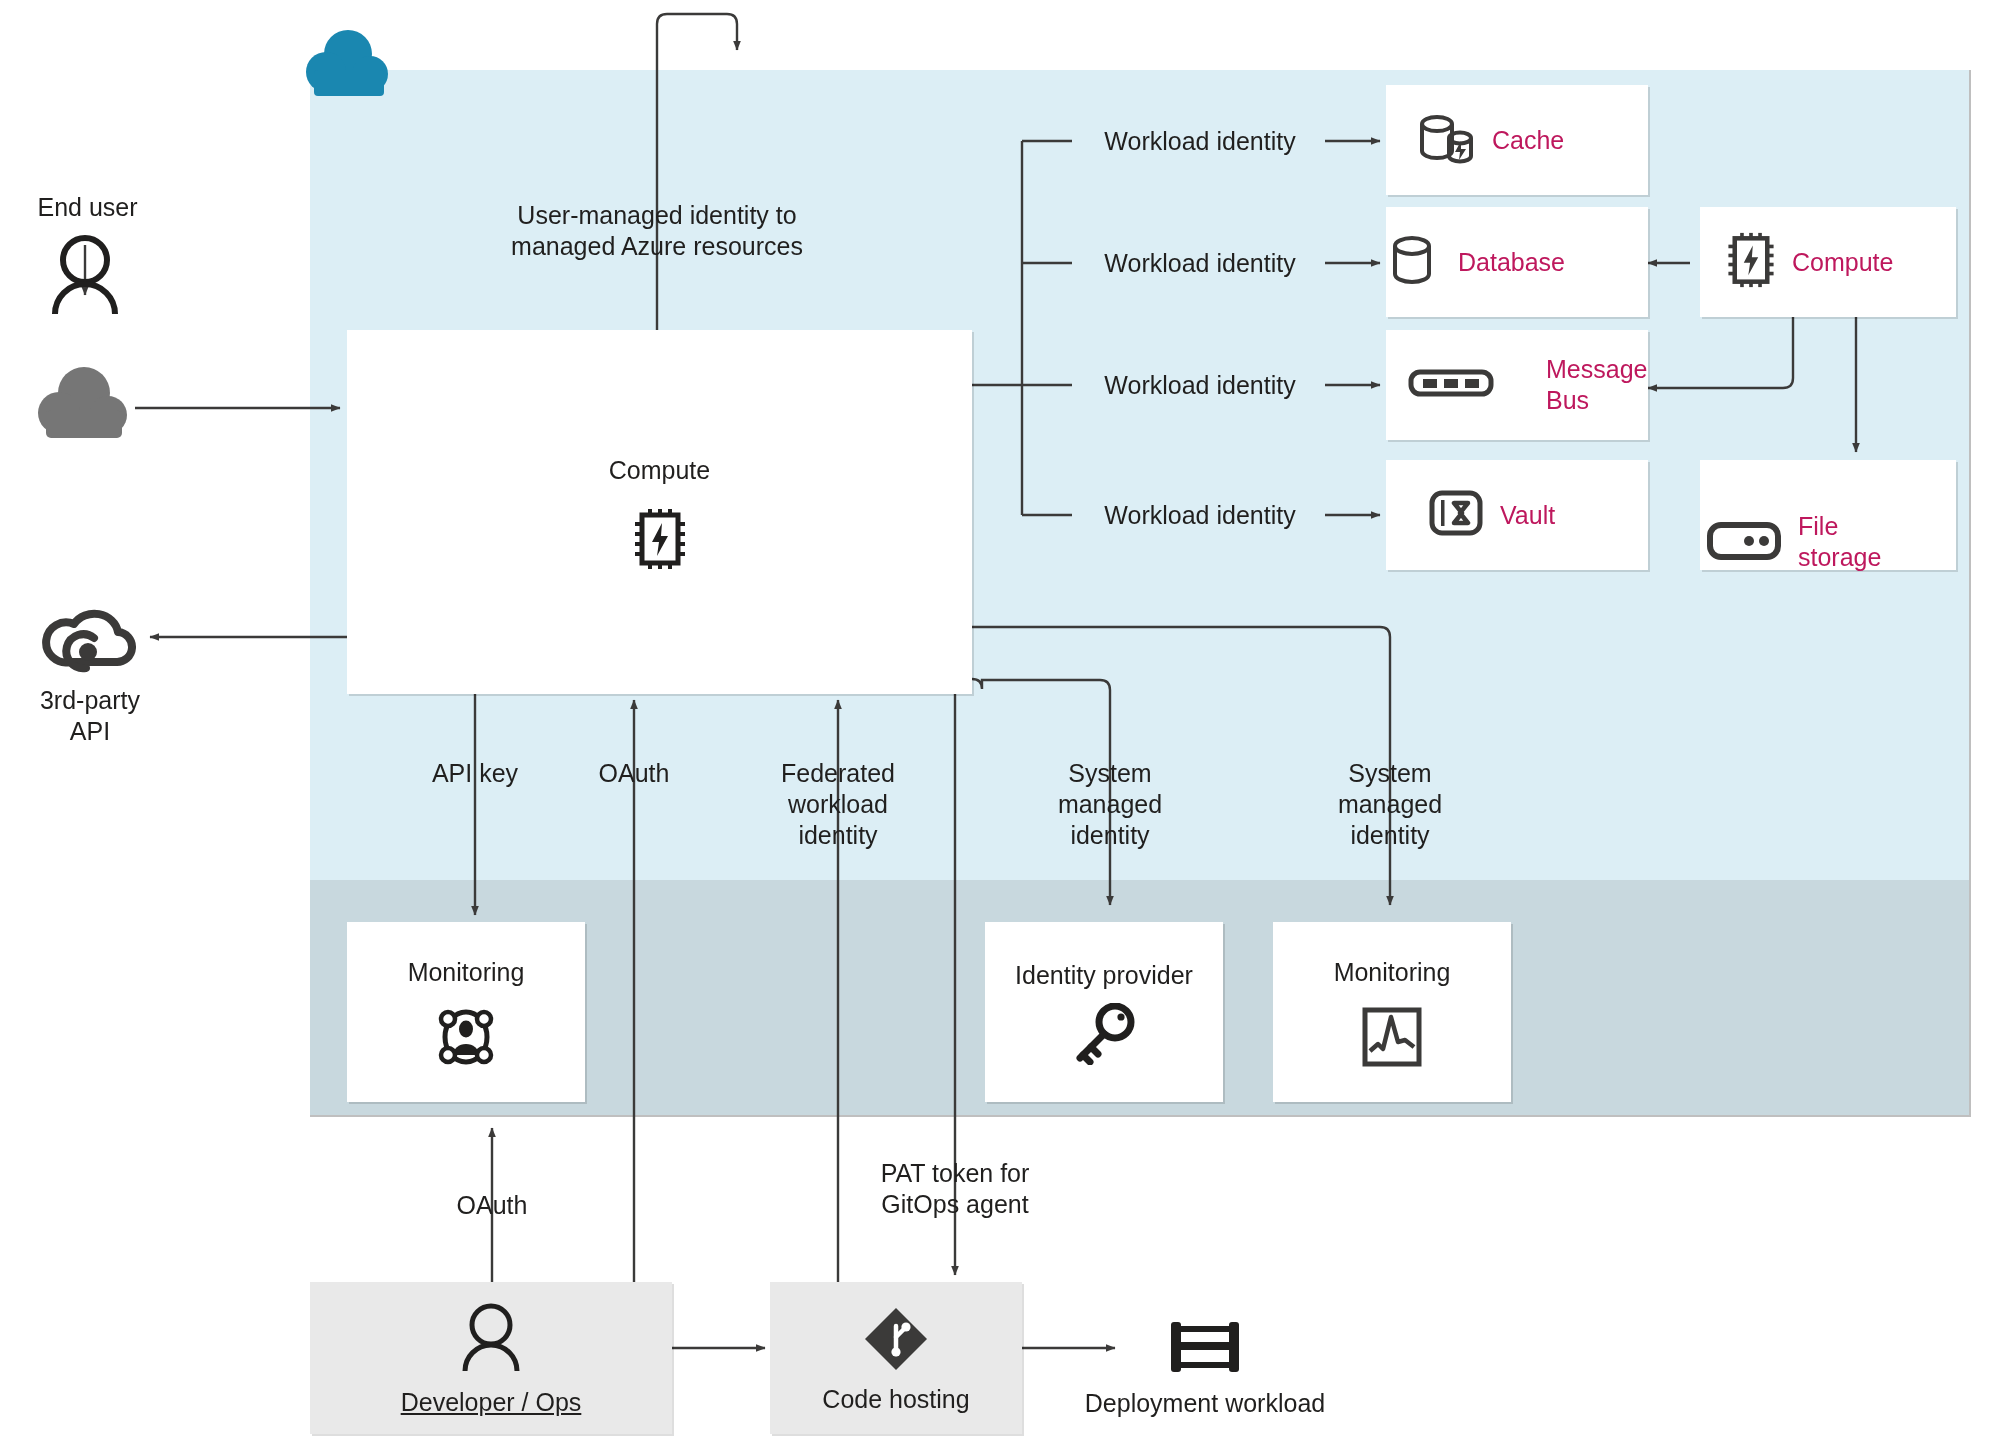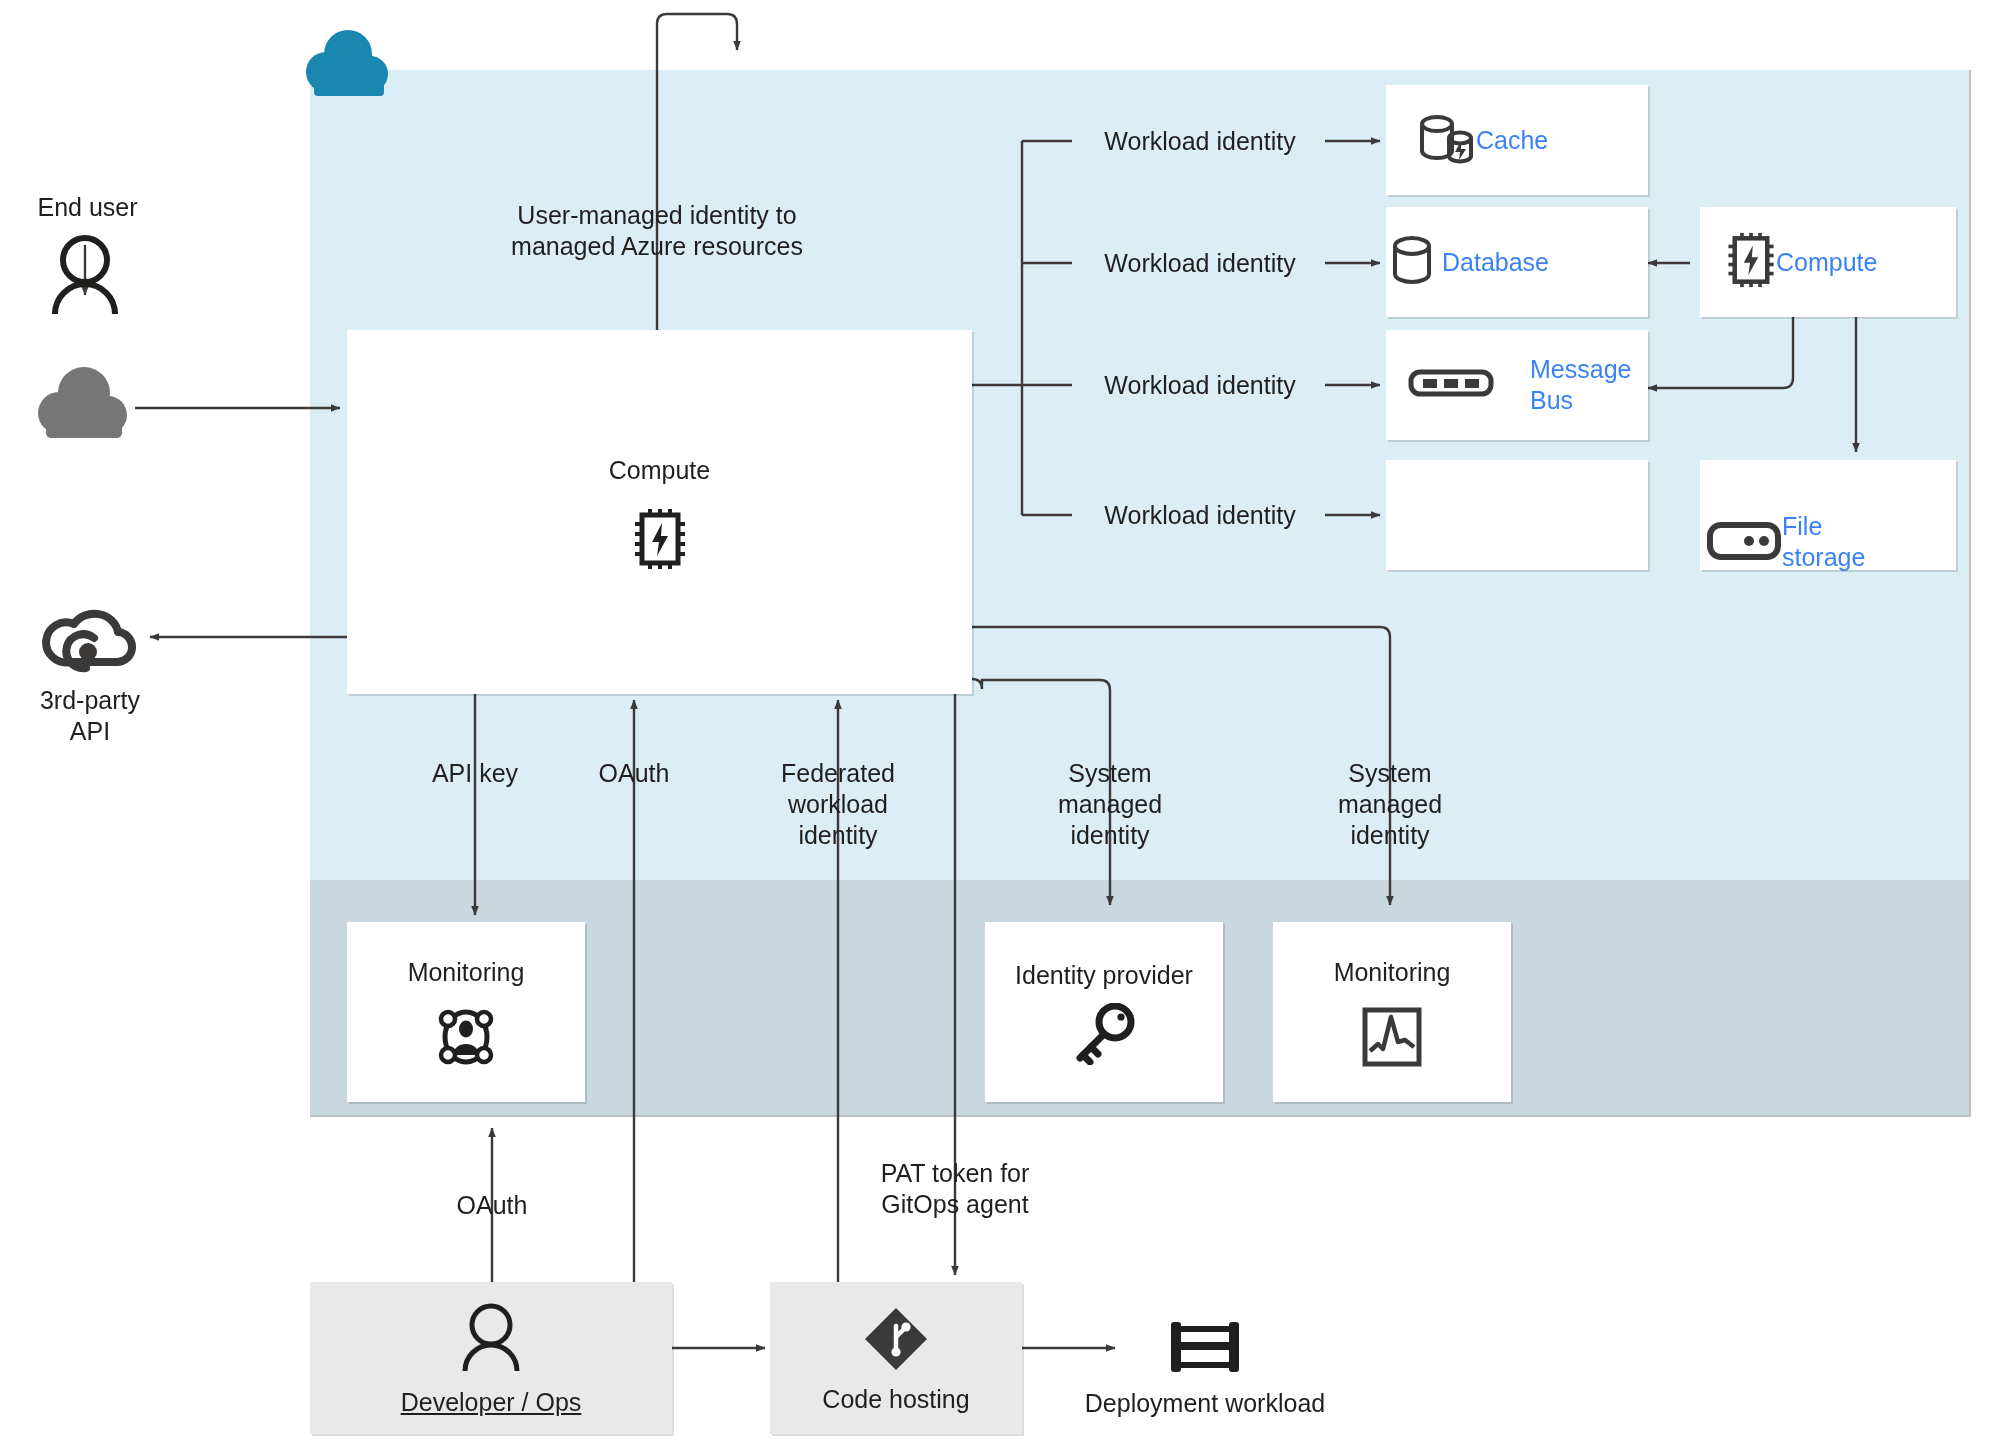--- a/index.html
+++ b/index.html
@@ -13,21 +13,21 @@
   .azborder{position:absolute;border-right:2px solid #bfbfbf;border-bottom:2px solid #bfbfbf;}
 
   .card{position:absolute;background:#ffffff;box-sizing:border-box;
         box-shadow:2px 2px 0 0 rgba(0,0,0,0.13);}
   .card.grey{background:#e9e9e9;}
   .lbl{position:absolute;font-size:25px;line-height:31px;color:#201f1e;
        text-align:center;white-space:pre-line;}
   .ico{position:absolute;}
   .cellrow{position:absolute;display:flex;align-items:center;}
   .cellrow .ico{position:relative;flex:0 0 auto;}
-  .cellrow .txt{font-size:25px;line-height:31px;color:#3b82f6;}
+  .cellrow .txt{font-size:25px;line-height:31px;color:#be185d;margin-left:16px;}
   .centered{position:absolute;display:flex;flex-direction:column;
             align-items:center;justify-content:center;}
   .centered .t{font-size:25px;line-height:31px;text-align:center;}
 </style>
 </head>
 <body>
 
 <div id="stage">
 
   <div class="azbox" style="left:310px;top:70px;width:1659px;height:810px;"></div>
@@ -191,20 +191,30 @@
         <rect x="15" y="14" width="14" height="9" fill="#3b3a39"></rect>
         <rect x="36" y="14" width="14" height="9" fill="#3b3a39"></rect>
         <rect x="57" y="14" width="14" height="9" fill="#3b3a39"></rect>
       </svg>
     </span>
     <span class="txt" style="white-space:pre-line;">Message
 Bus</span>
   </div>
 
   <div class="card" style="left:1386px;top:460px;width:262px;height:110px;"></div>
+  <div class="cellrow" style="left:1386px;top:460px;width:262px;height:110px;padding-left:42px;box-sizing:border-box;">
+    <span class="ico">
+      <svg width="56" height="54" viewBox="0 0 56 54">
+        <rect x="4" y="7" width="48" height="40" rx="10" fill="none" stroke="#3b3a39" stroke-width="5"></rect>
+        <rect x="13" y="14" width="3.5" height="26" fill="#3b3a39"></rect>
+        <path d="M26,17 L40,17 L32,27 L40,37 L26,37 L34,27 Z" fill="none" stroke="#3b3a39" stroke-width="4.5" stroke-linejoin="round"></path>
+      </svg>
+    </span>
+    <span class="txt">Vault</span>
+  </div>
 
   <div class="card" style="left:1700px;top:207px;width:256px;height:110px;"></div>
   <div class="cellrow" style="left:1700px;top:207px;width:256px;height:110px;padding-left:26px;box-sizing:border-box;">
     <span class="ico">
       <svg width="50" height="56" viewBox="0 0 54 62">
         <rect x="9" y="7" width="36" height="48" fill="none" stroke="#3b3a39" stroke-width="5"></rect>
         <path d="M29,15 L19,34 L26,34 L24,48 L35,28 L28,28 Z" fill="#3b3a39"></path>
         <g fill="#3b3a39">
           <rect x="15" y="1" width="4" height="7"></rect>
             <rect x="25" y="1" width="4" height="7"></rect>

